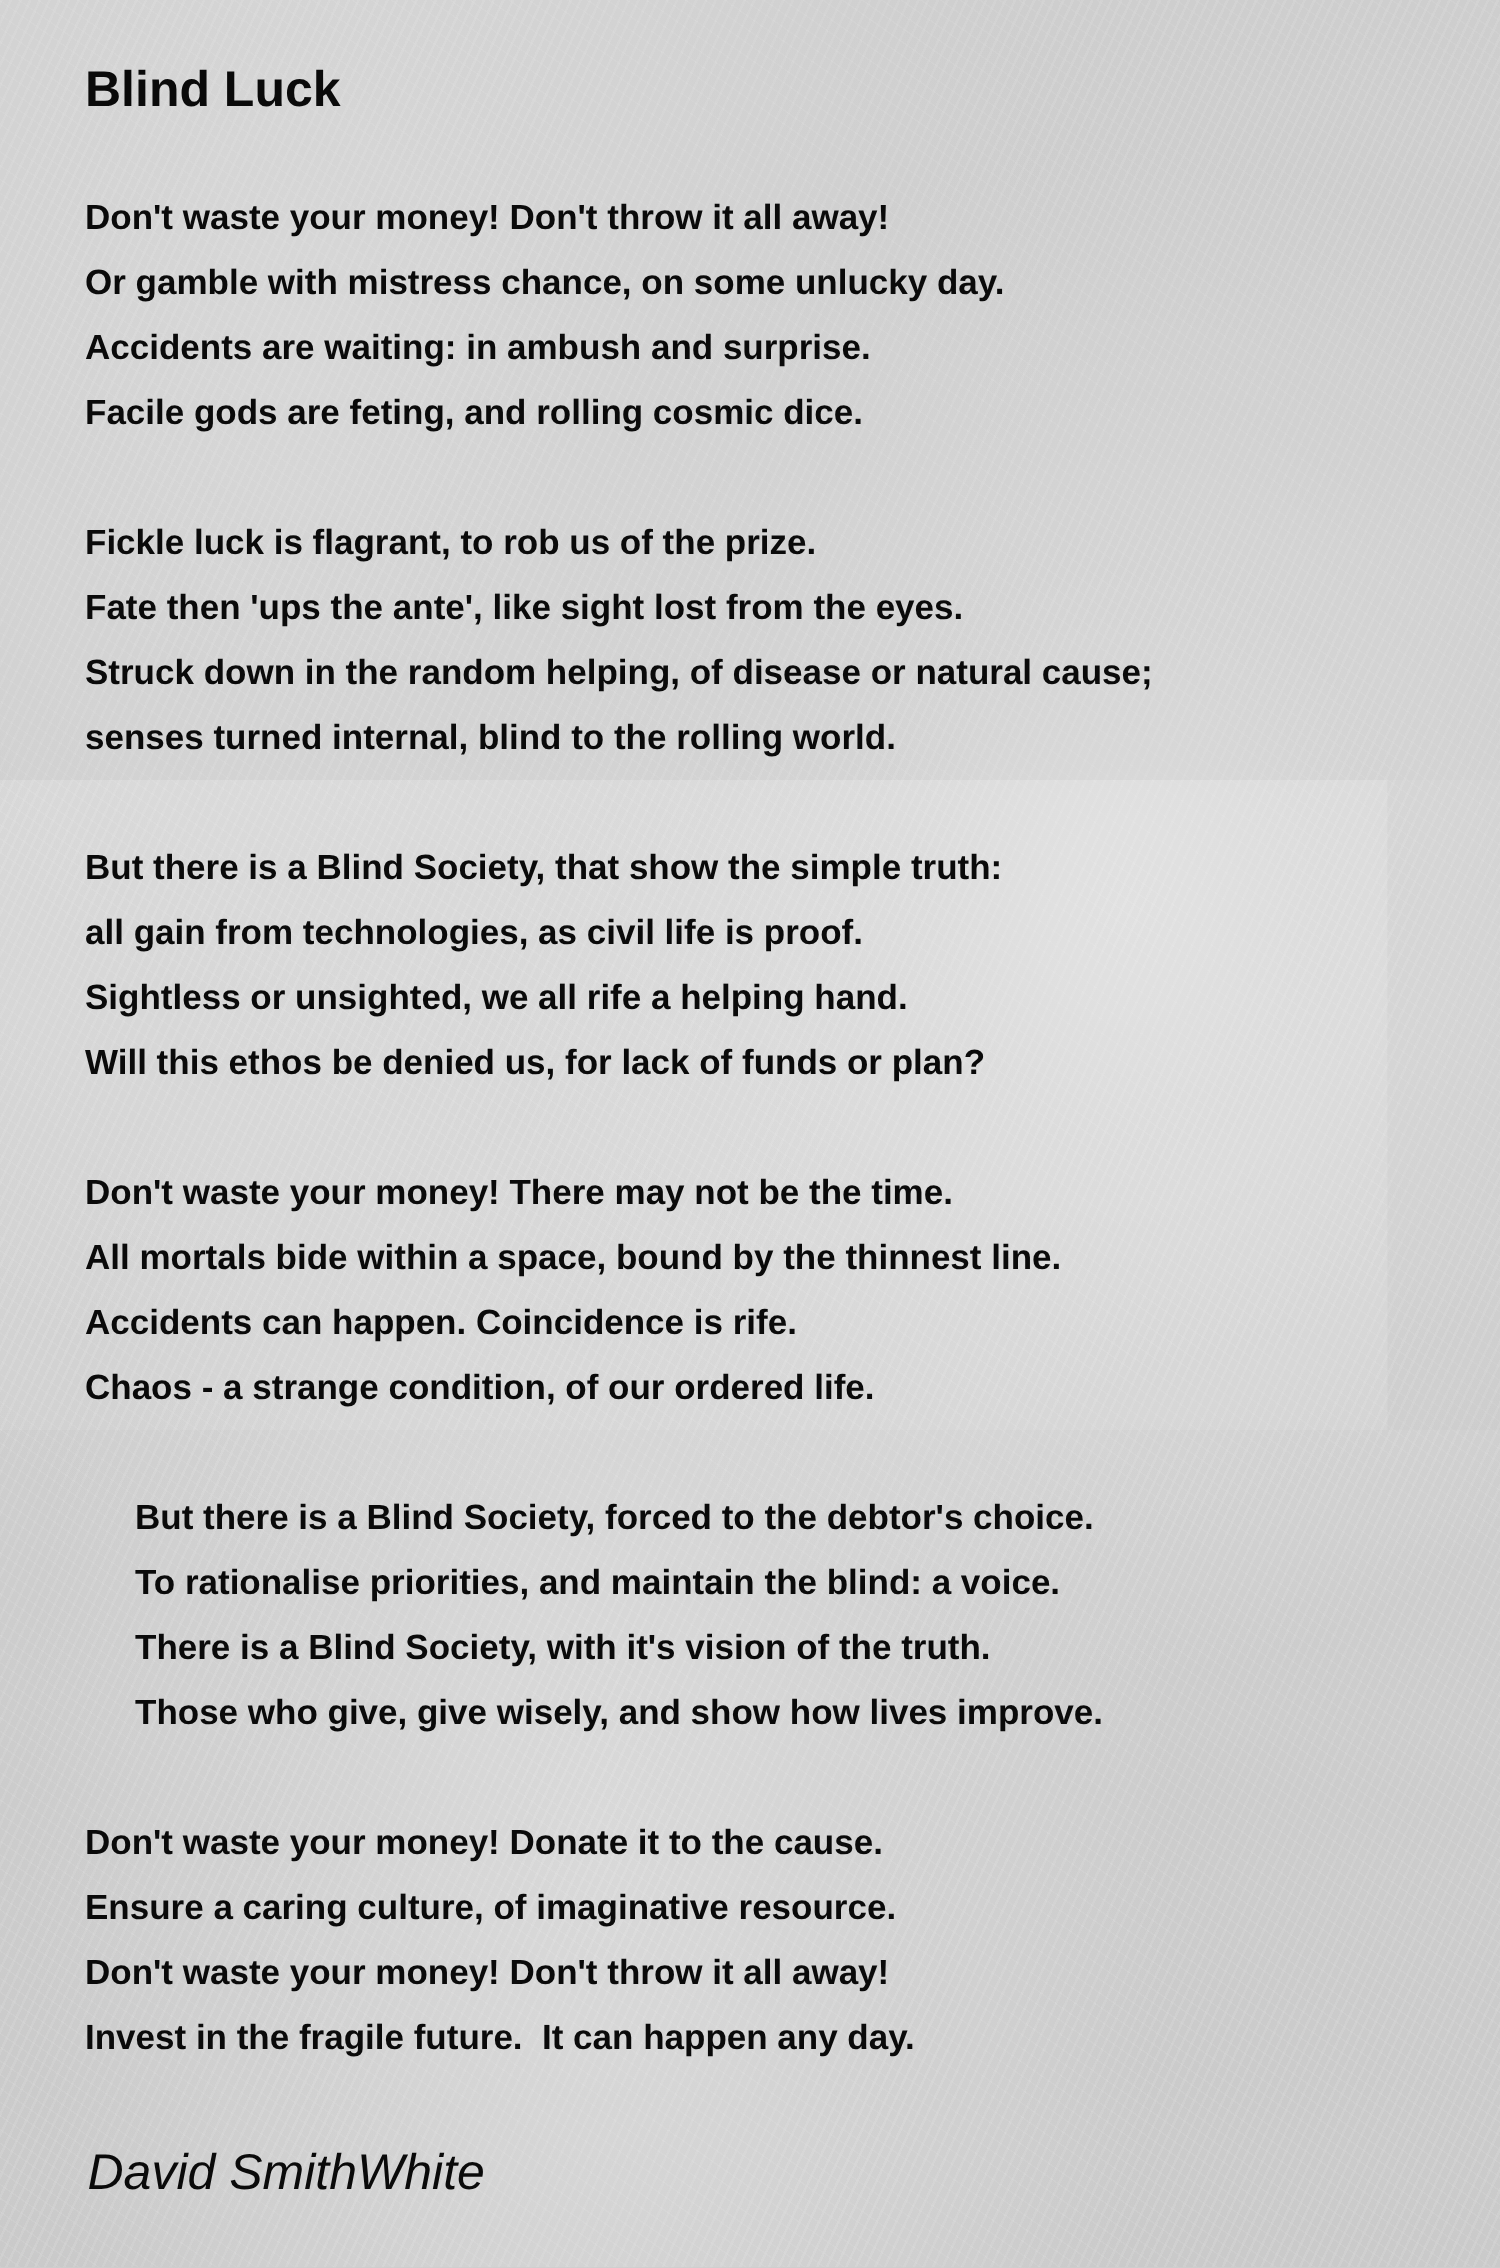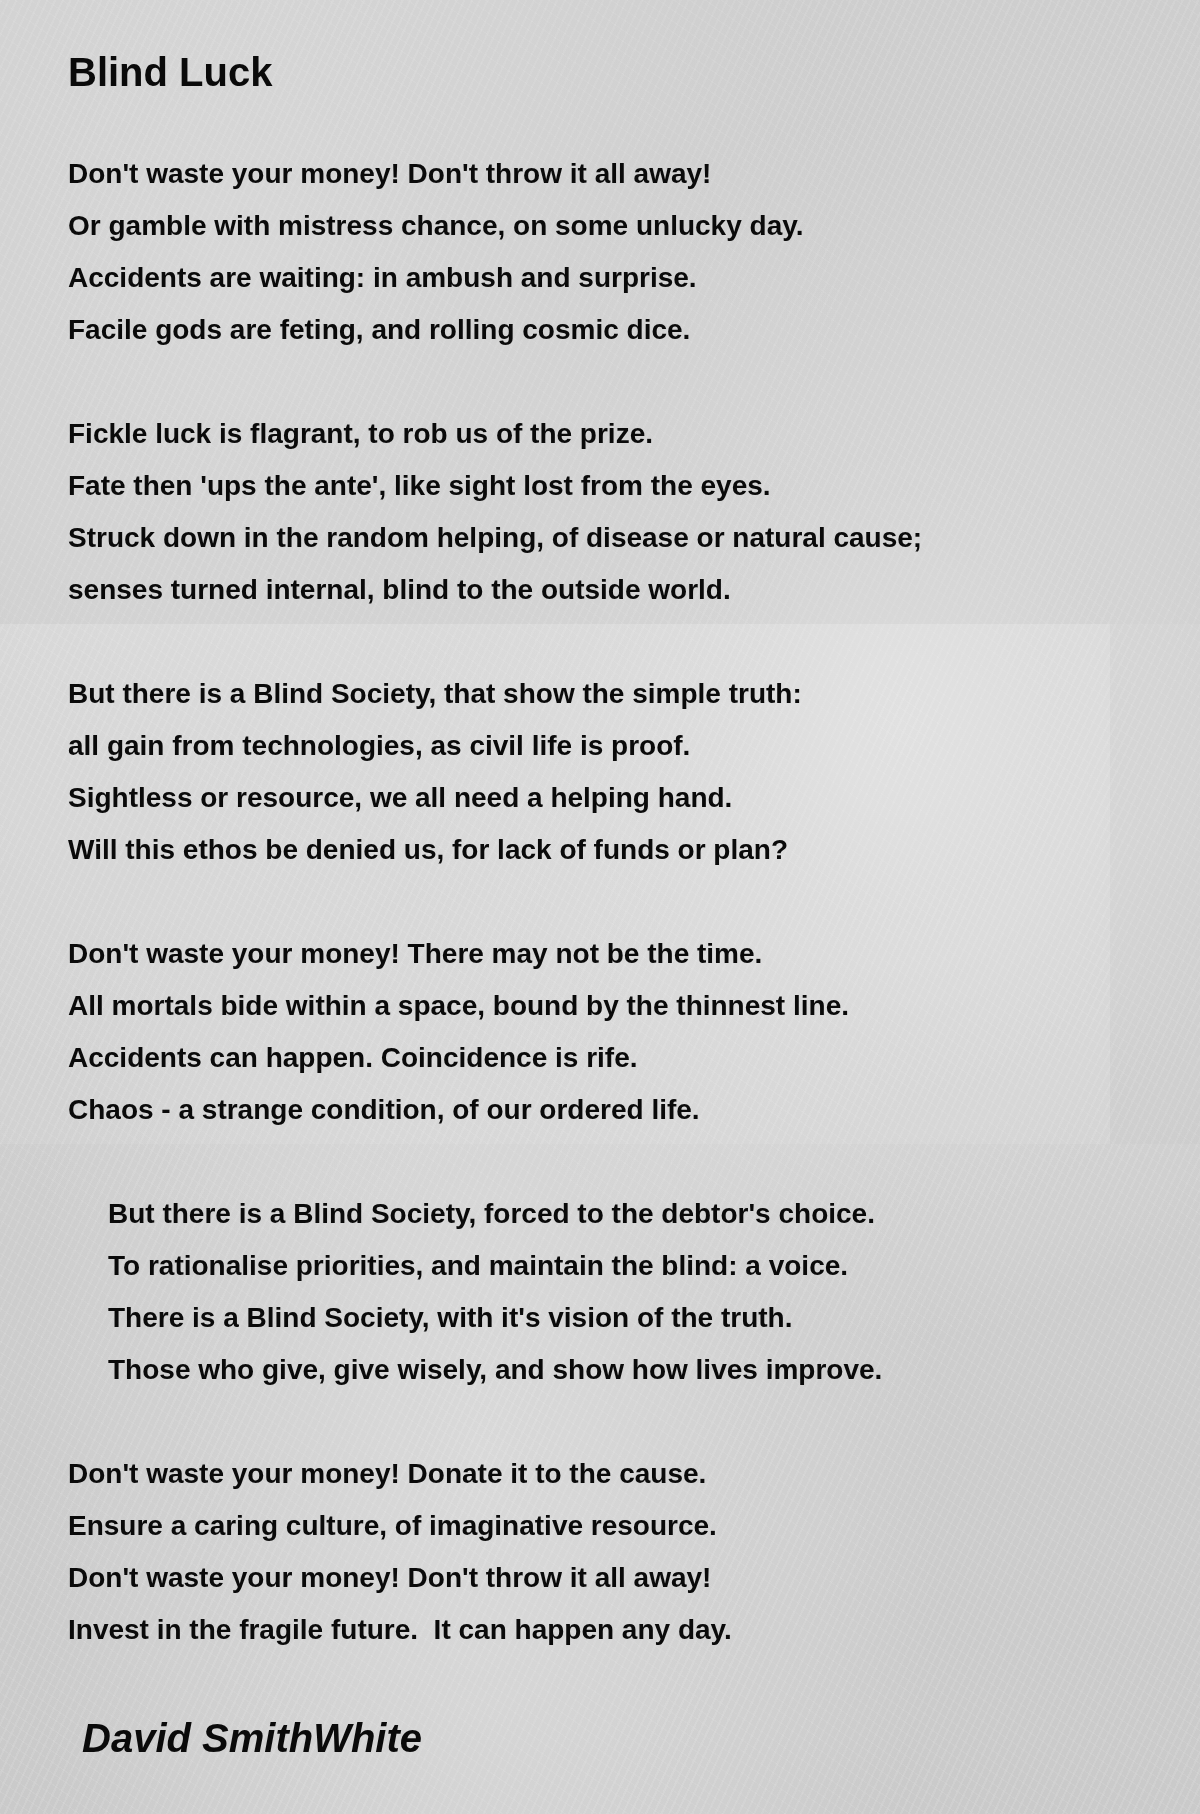--- a/index.html
+++ b/index.html
@@ -61,25 +61,25 @@
     }
     .line {
       font-size: 28px;
       font-weight: bold;
       height: 52px;
       line-height: 52px;
       white-space: pre;
     }
     .author {
       position: absolute;
-      left: 14px;
+      left: 2px;
       top: 1716px;
       font-size: 40px;
       font-style: italic;
-      font-weight: bold;
+      font-weight: normal;
       white-space: nowrap;
     }
   </style>
 </head>
 <body>
 
 <div class="bg"></div>
 <div class="band band-1"></div>
 <div class="band band-2"></div>
 <div class="band band-2b"></div>
@@ -92,27 +92,27 @@
     <li class="line">Don't waste your money! Don't throw it all away!</li>
     <li class="line">Or gamble with mistress chance, on some unlucky day.</li>
     <li class="line">Accidents are waiting: in ambush and surprise.</li>
     <li class="line">Facile gods are feting, and rolling cosmic dice.</li>
   </ul>
 
   <ul class="stanza" style="top:408px;">
     <li class="line">Fickle luck is flagrant, to rob us of the prize.</li>
     <li class="line">Fate then 'ups the ante', like sight lost from the eyes.</li>
     <li class="line">Struck down in the random helping, of disease or natural cause;</li>
-    <li class="line">senses turned internal, blind to the outside world.</li>
+    <li class="line">senses turned internal, blind to the rolling world.</li>
   </ul>
 
   <ul class="stanza" style="top:668px;">
     <li class="line">But there is a Blind Society, that show the simple truth:</li>
     <li class="line">all gain from technologies, as civil life is proof.</li>
-    <li class="line">Sightless or resource, we all need a helping hand.</li>
+    <li class="line">Sightless or unsighted, we all rife a helping hand.</li>
     <li class="line">Will this ethos be denied us, for lack of funds or plan?</li>
   </ul>
 
   <ul class="stanza" style="top:928px;">
     <li class="line">Don't waste your money! There may not be the time.</li>
     <li class="line">All mortals bide within a space, bound by the thinnest line.</li>
     <li class="line">Accidents can happen. Coincidence is rife.</li>
     <li class="line">Chaos - a strange condition, of our ordered life.</li>
   </ul>
 

